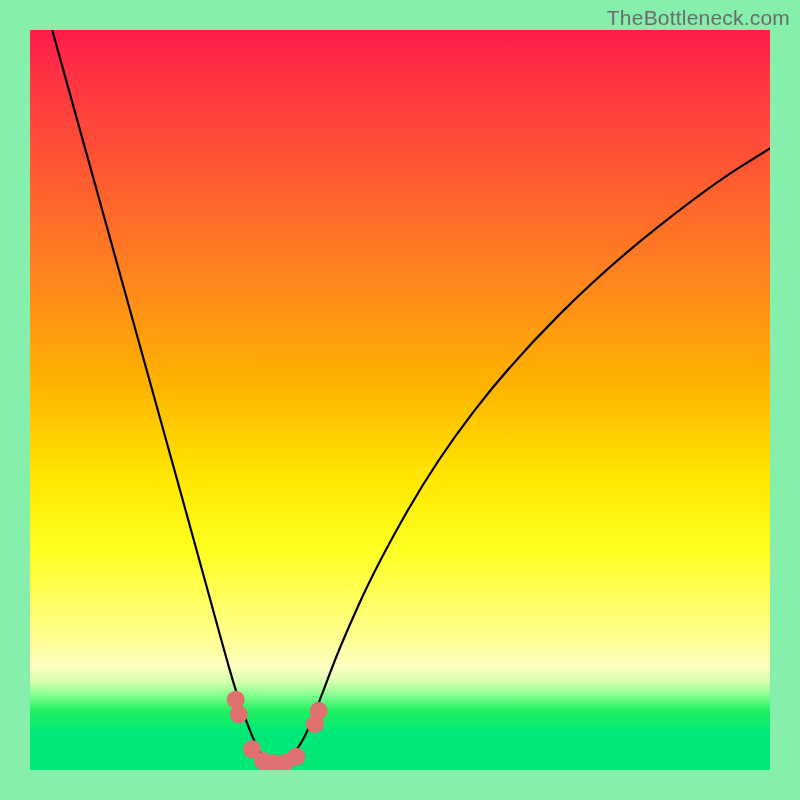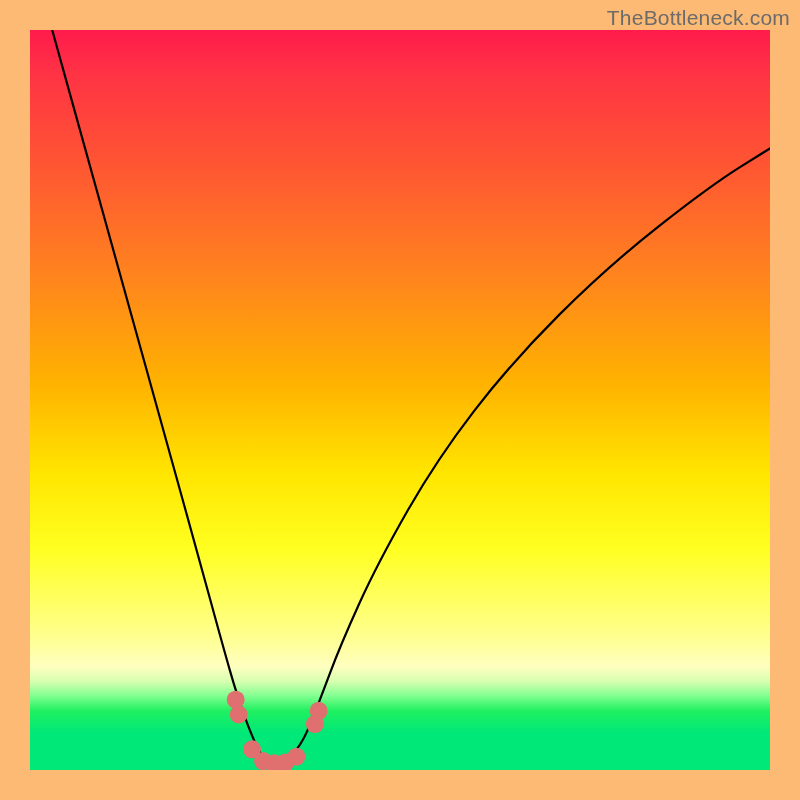--- a/index.html
+++ b/index.html
@@ -10,21 +10,21 @@
     background: #000;
     overflow: hidden;
     font-family: Arial, Helvetica, sans-serif;
   }
   .frame {
     position: absolute;
     top: 0;
     left: 0;
     width: 800px;
     height: 800px;
-    background: #fdba74;
+    background: #86efac;
   }
   .plot-area {
     position: absolute;
     left: 30px;
     top: 30px;
     width: 740px;
     height: 740px;
     background: linear-gradient(to bottom,
       #ff1b4c 0%,
       #ff3344 6%,

